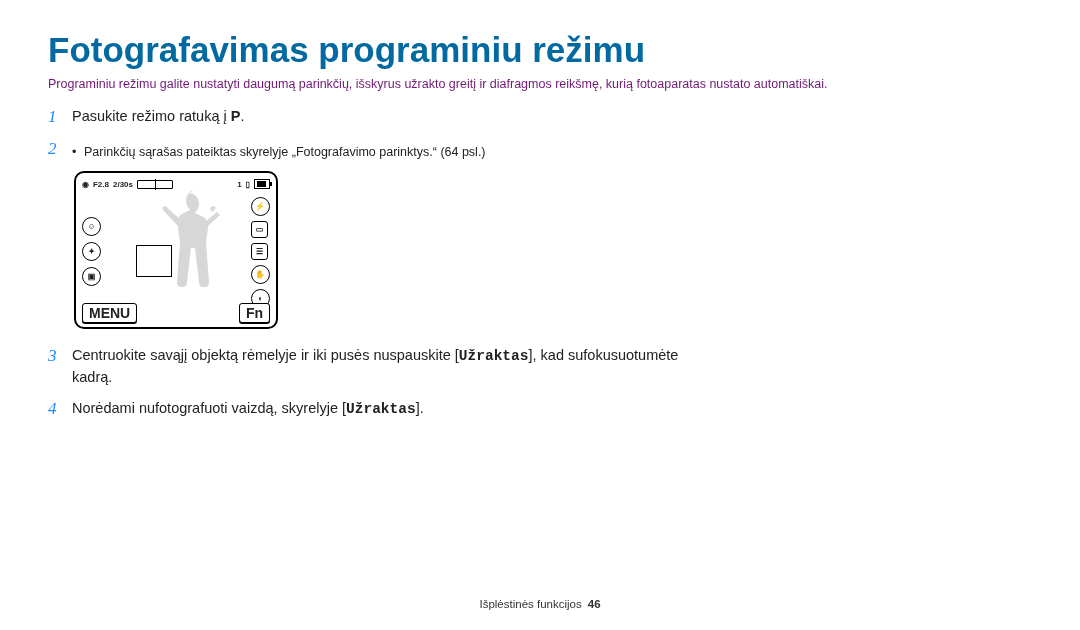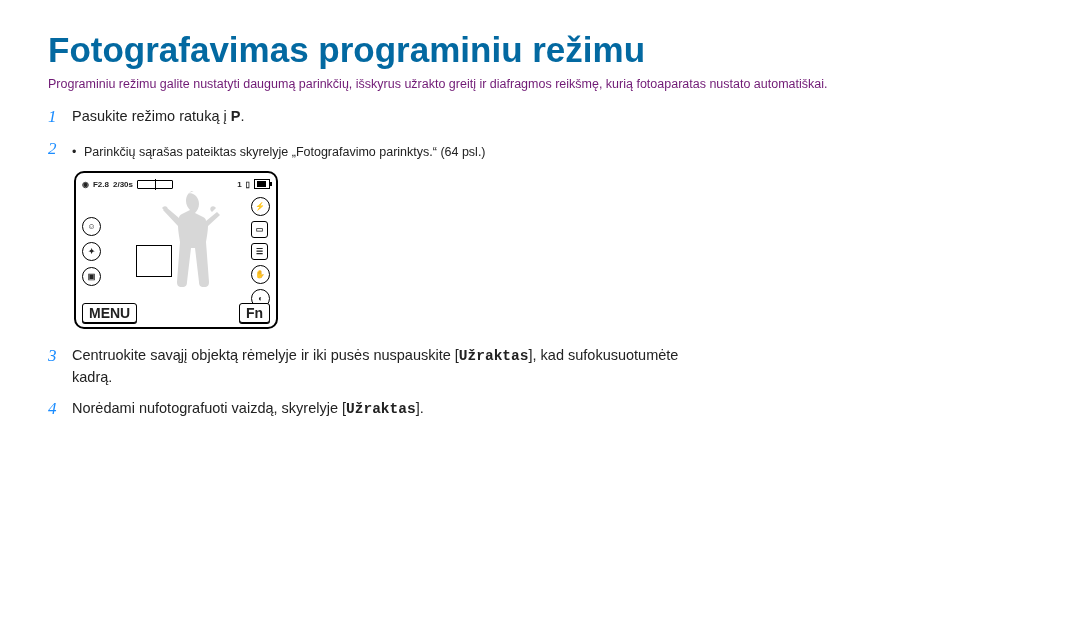--- a/index.html
+++ b/index.html
@@ -132,13 +132,16 @@
       </div>
     </li>
     <li>
       <div class="num">4</div>
       <div class="body">
         <span>Norėdami nufotografuoti vaizdą, skyrelyje [</span><span class="bold">Užraktas</span><span>].</span>
       </div>
     </li>
   </ol>
 
+  <div class="footer">
+    <span>Išplėstinės funkcijos</span><span class="pg">46</span>
+  </div>
 </div>
 
 </body></html>

